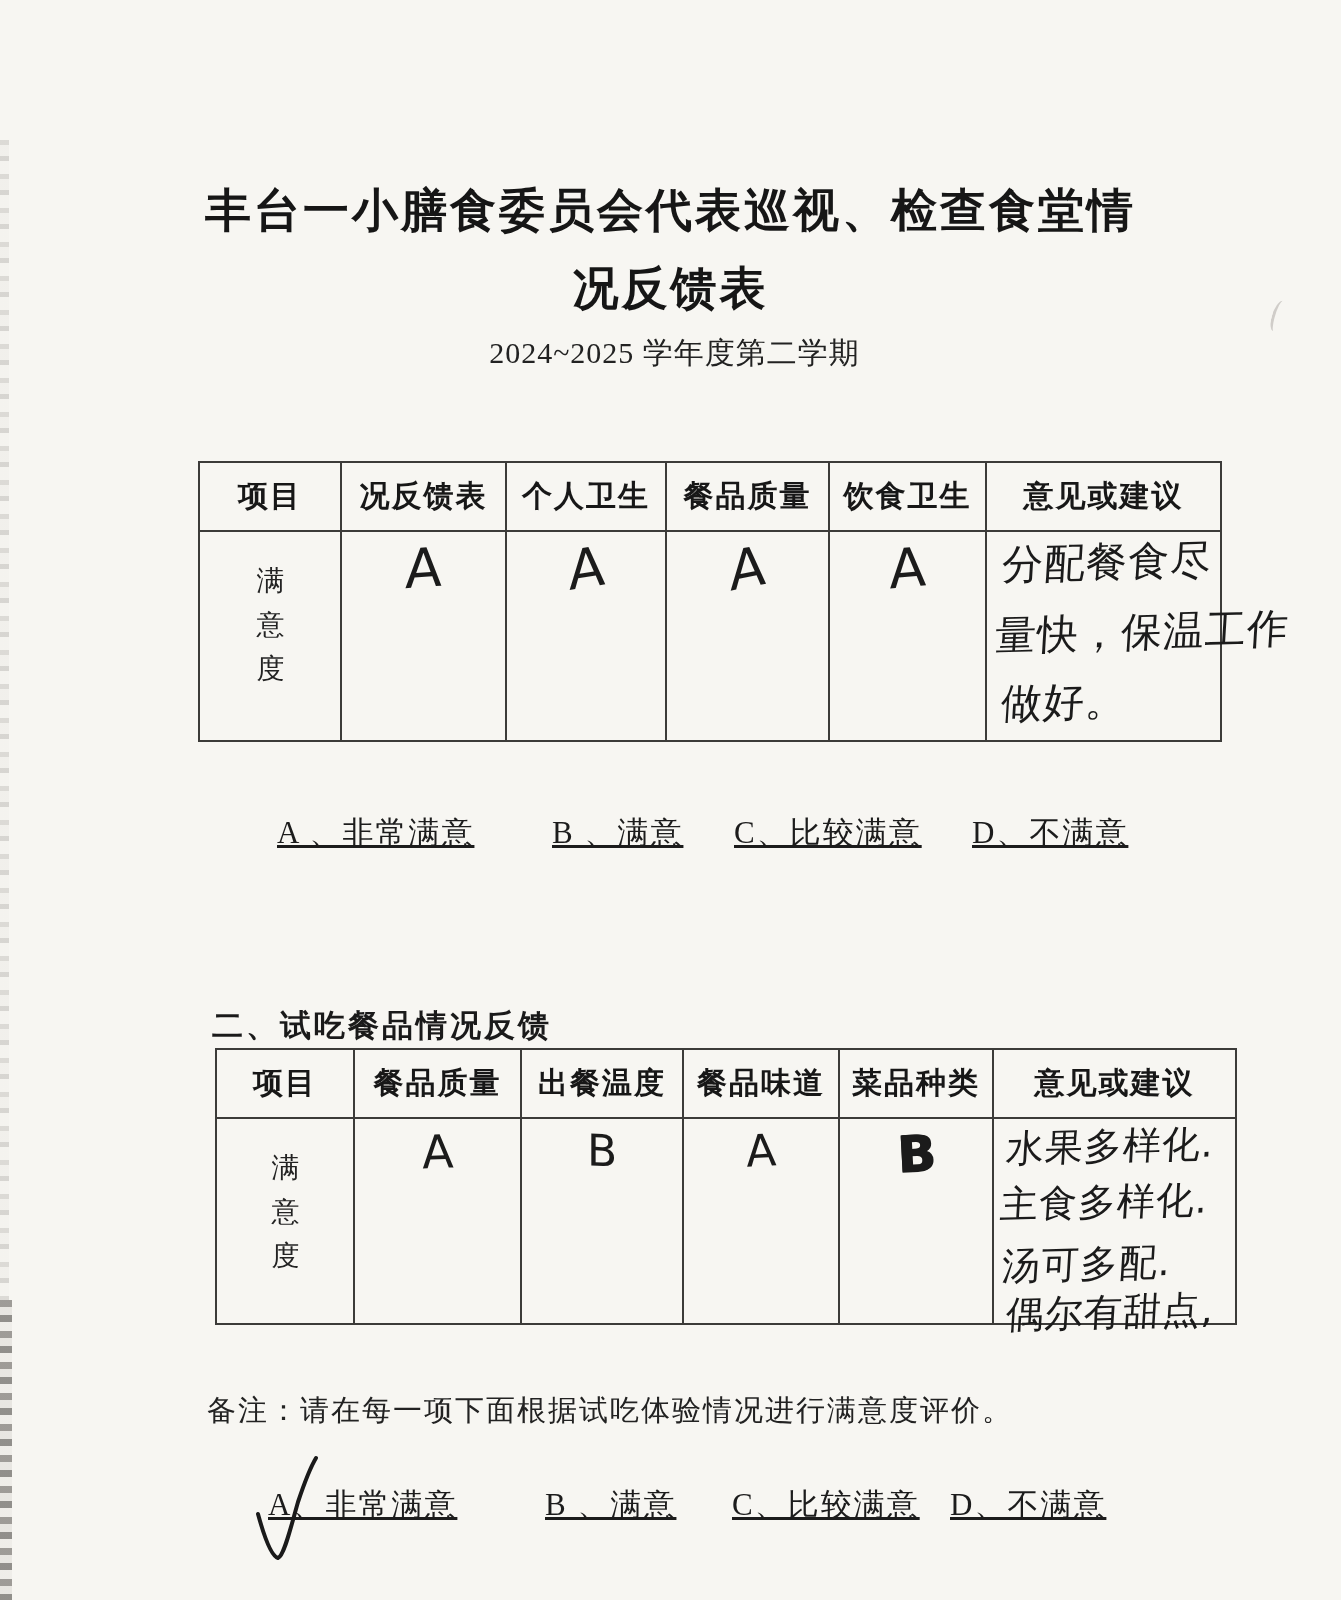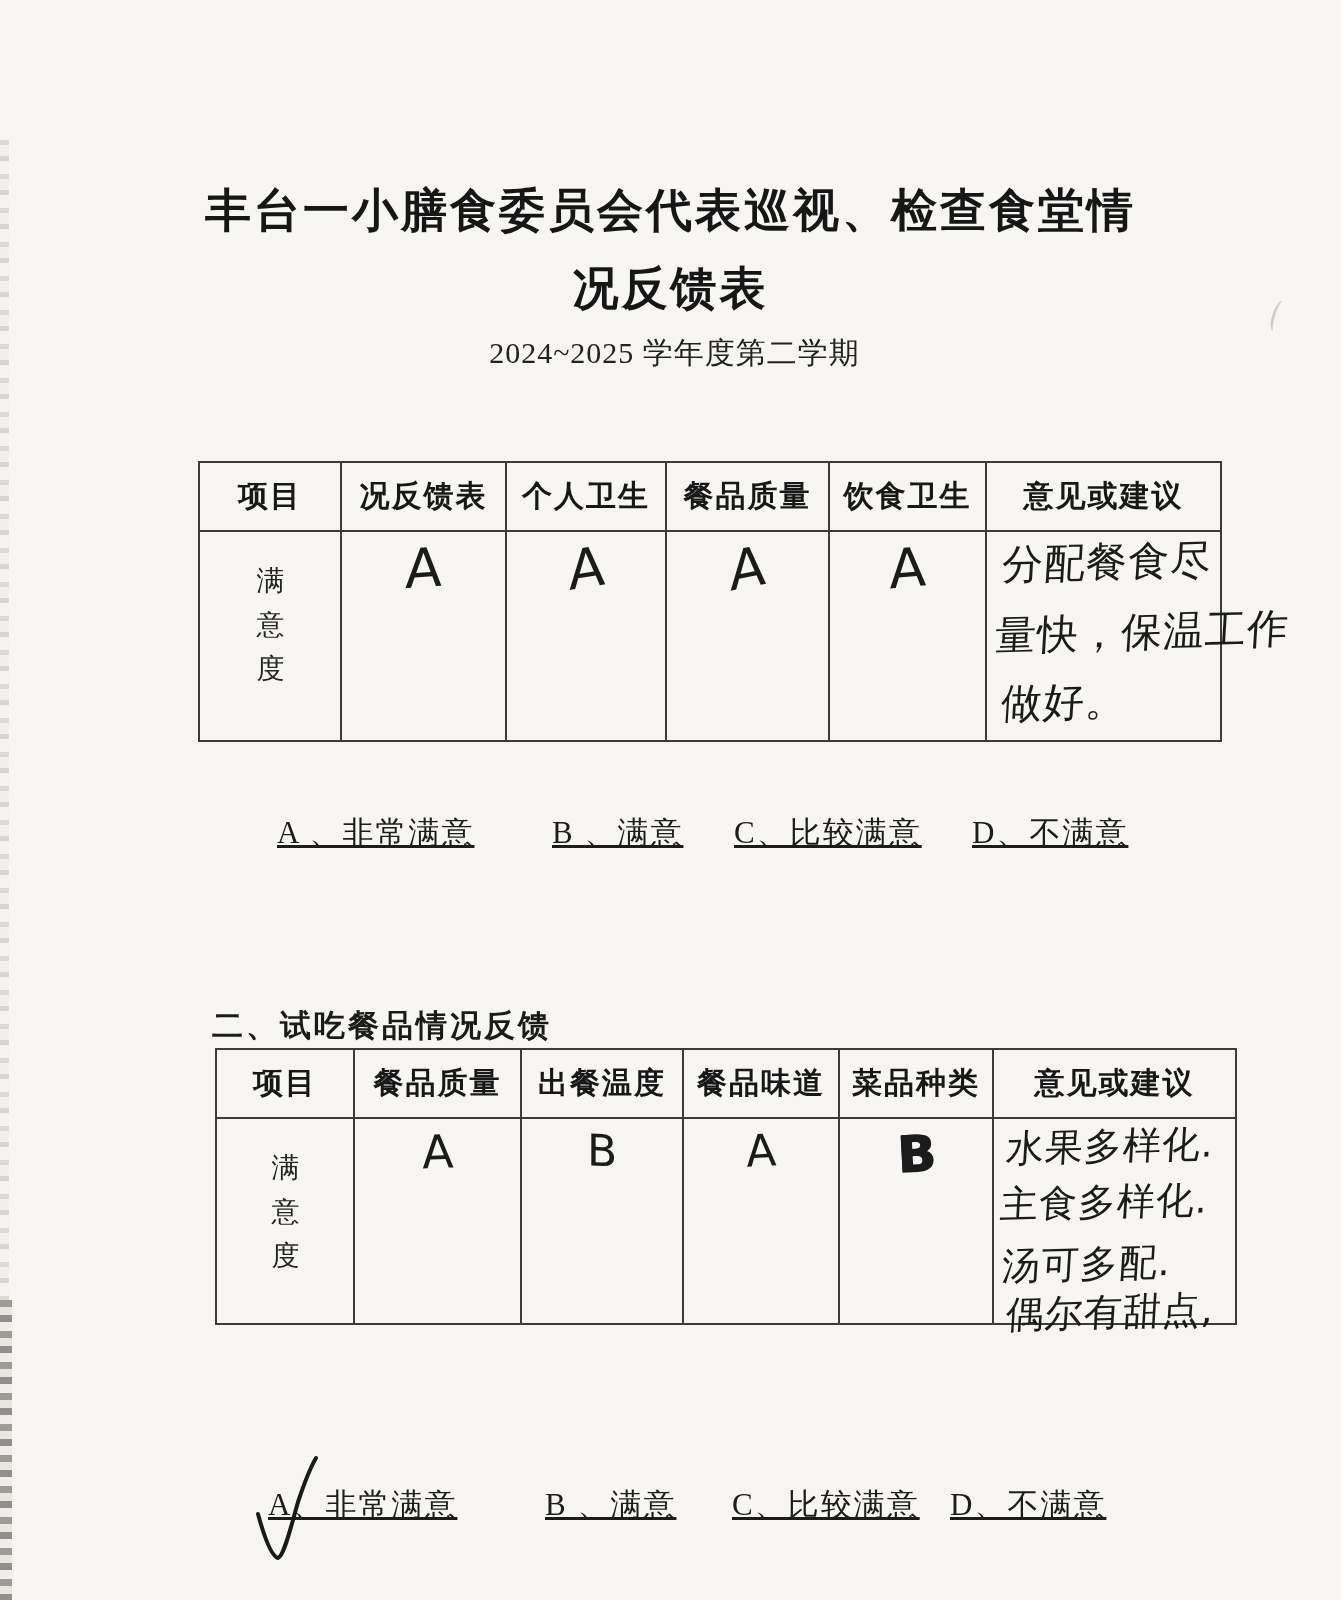--- a/index.html
+++ b/index.html
@@ -211,20 +211,21 @@
       <td>
         <div class="hw hw-line" style="left:12px;top:8px;">水果多样化.</div>
         <div class="hw hw-line" style="left:6px;top:64px;">主食多样化.</div>
         <div class="hw hw-line" style="left:8px;top:126px;">汤可多配.</div>
         <div class="hw hw-line" style="left:12px;top:174px;">偶尔有甜点,</div>
       </td>
     </tr>
   </tbody>
     </table>
 
+  <div class="note n2">备注：请在每一项下面根据试吃体验情况进行满意度评价。</div>
 
   <span class="opt" style="left:268px;top:1484px;">A、非常满意</span>
   <span class="opt" style="left:545px;top:1484px;">B 、满意</span>
   <span class="opt" style="left:732px;top:1484px;">C、比较满意</span>
   <span class="opt" style="left:950px;top:1484px;">D、不满意</span>
 
   <svg class="check-svg" width="95" height="125" viewBox="0 0 95 125">
     <path d="M 20 62 C 26 84, 33 104, 40 106 C 46 104, 52 78, 60 50 C 66 32, 72 16, 78 6" fill="none" stroke="#1a1a1a" stroke-width="4" stroke-linecap="round"></path>
   </svg>
 

